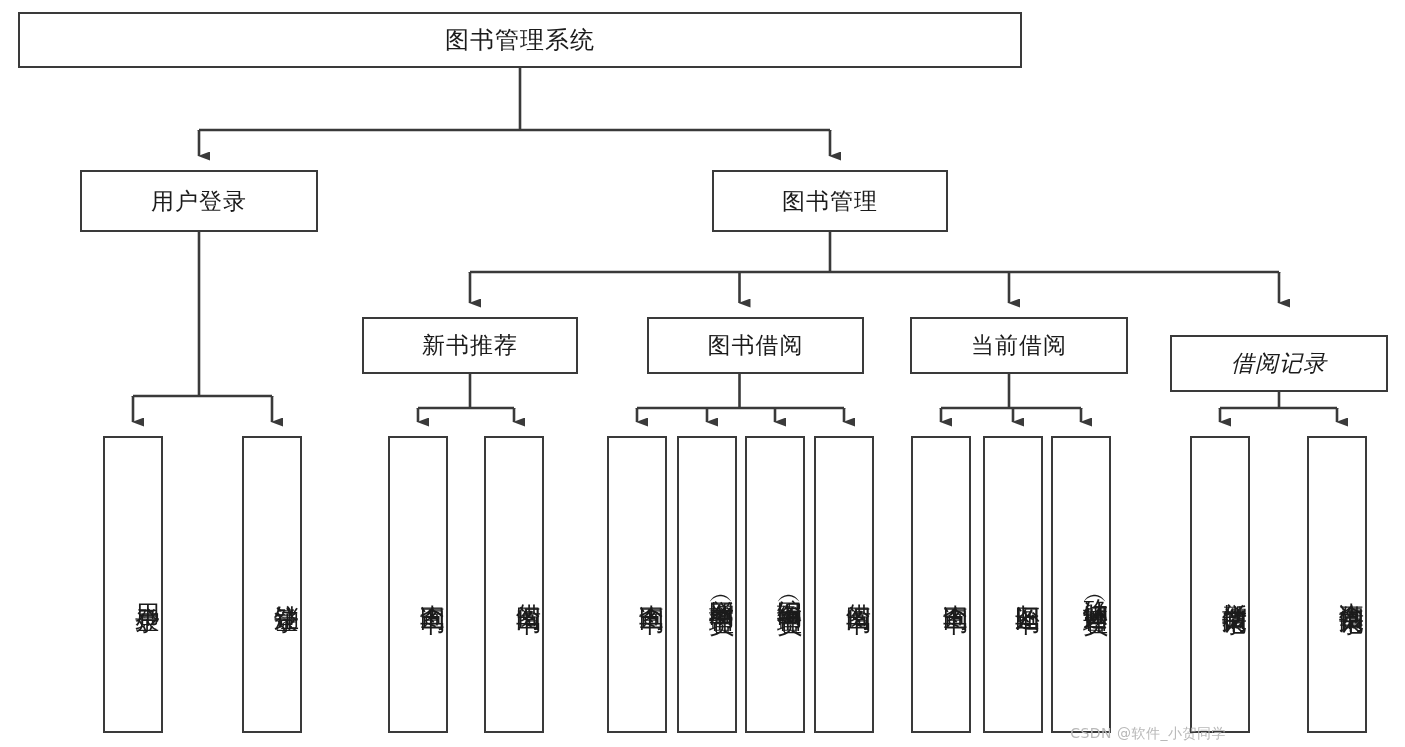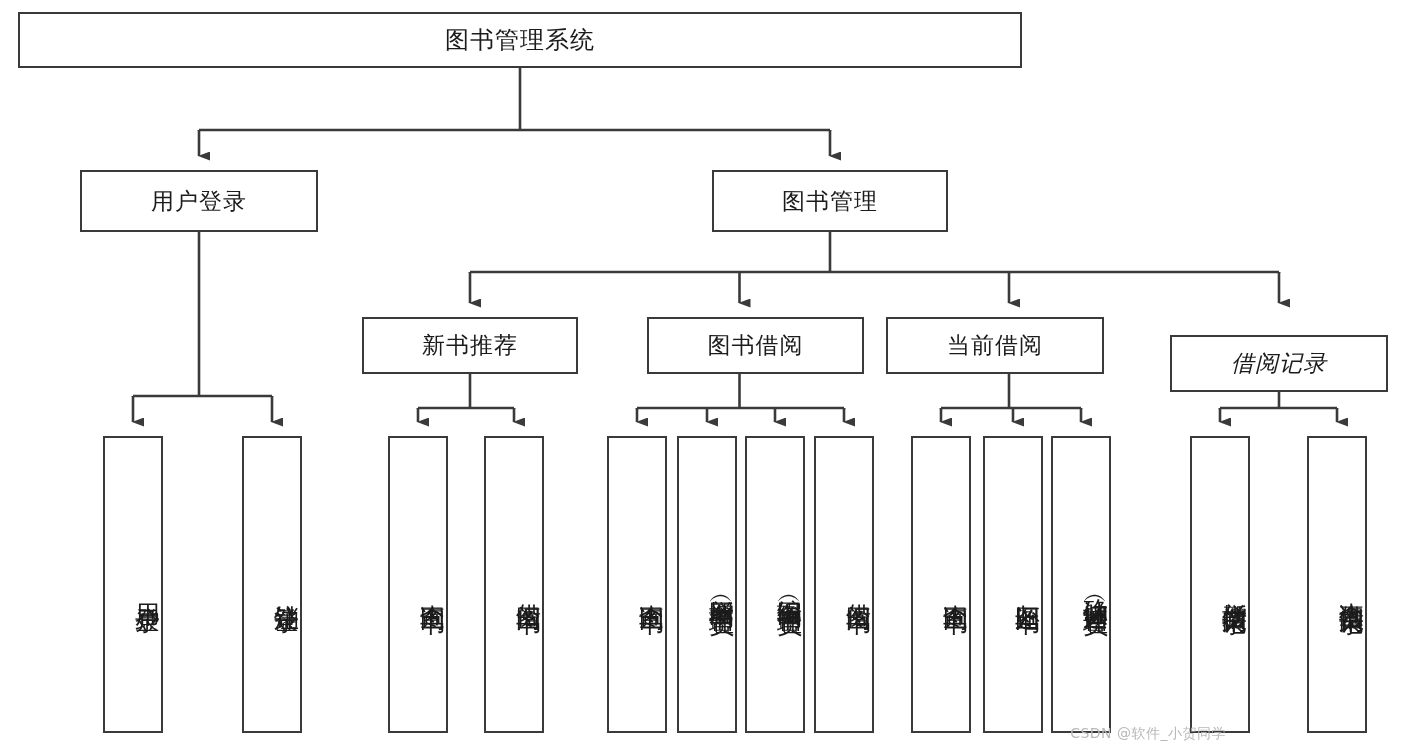--- a/index.html
+++ b/index.html
@@ -148,21 +148,21 @@
   <div class="node horiz" style="left: 362px; top: 317px; width: 216px; height: 57px;">
     <span>新书推荐</span>
   </div>
 
   <div class="node horiz" style="left: 712px; top: 170px; width: 236px; height: 62px;">
     <span>图书管理</span>
   </div>
   <div class="node horiz" style="left: 631px; top: 317px; width: 217px; height: 57px; margin-left: 16px;">
     <span>图书借阅</span>
   </div>
-  <div class="node horiz" style="left: 886px; top: 317px; width: 218px; height: 57px;">
+  <div class="node horiz" style="left: 910px; top: 317px; width: 218px; height: 57px;">
     <span>当前借阅</span>
   </div>
   <div class="node horiz" style="left: 1170px; top: 335px; width: 218px; height: 57px; font-style: italic;">
     <span>借阅记录</span>
   </div>
 
   <div class="node vert" style="left: 103px; top: 436px; width: 60px; height: 297px;">
     <span class="vlabel">用户登录</span>
   </div>
   <div class="node vert" style="left: 242px; top: 436px; width: 60px; height: 297px;">

